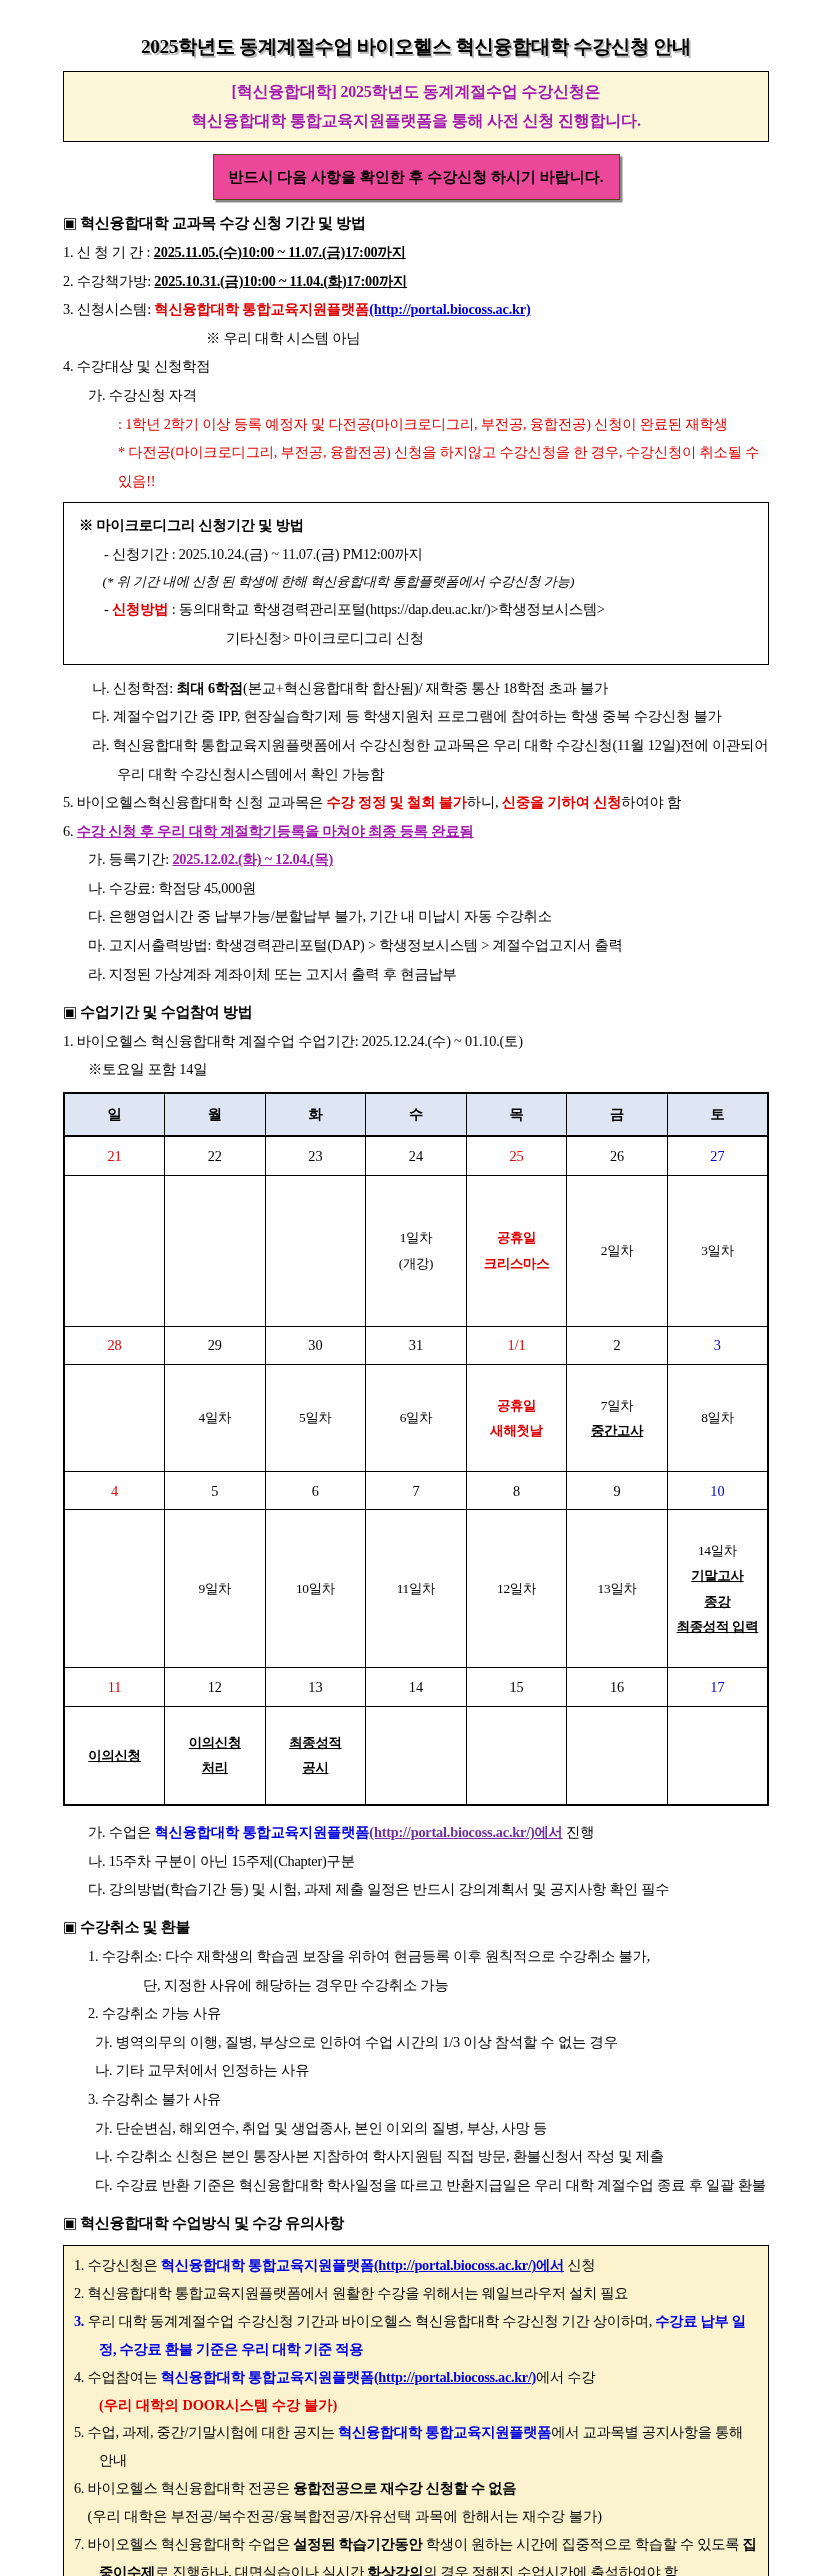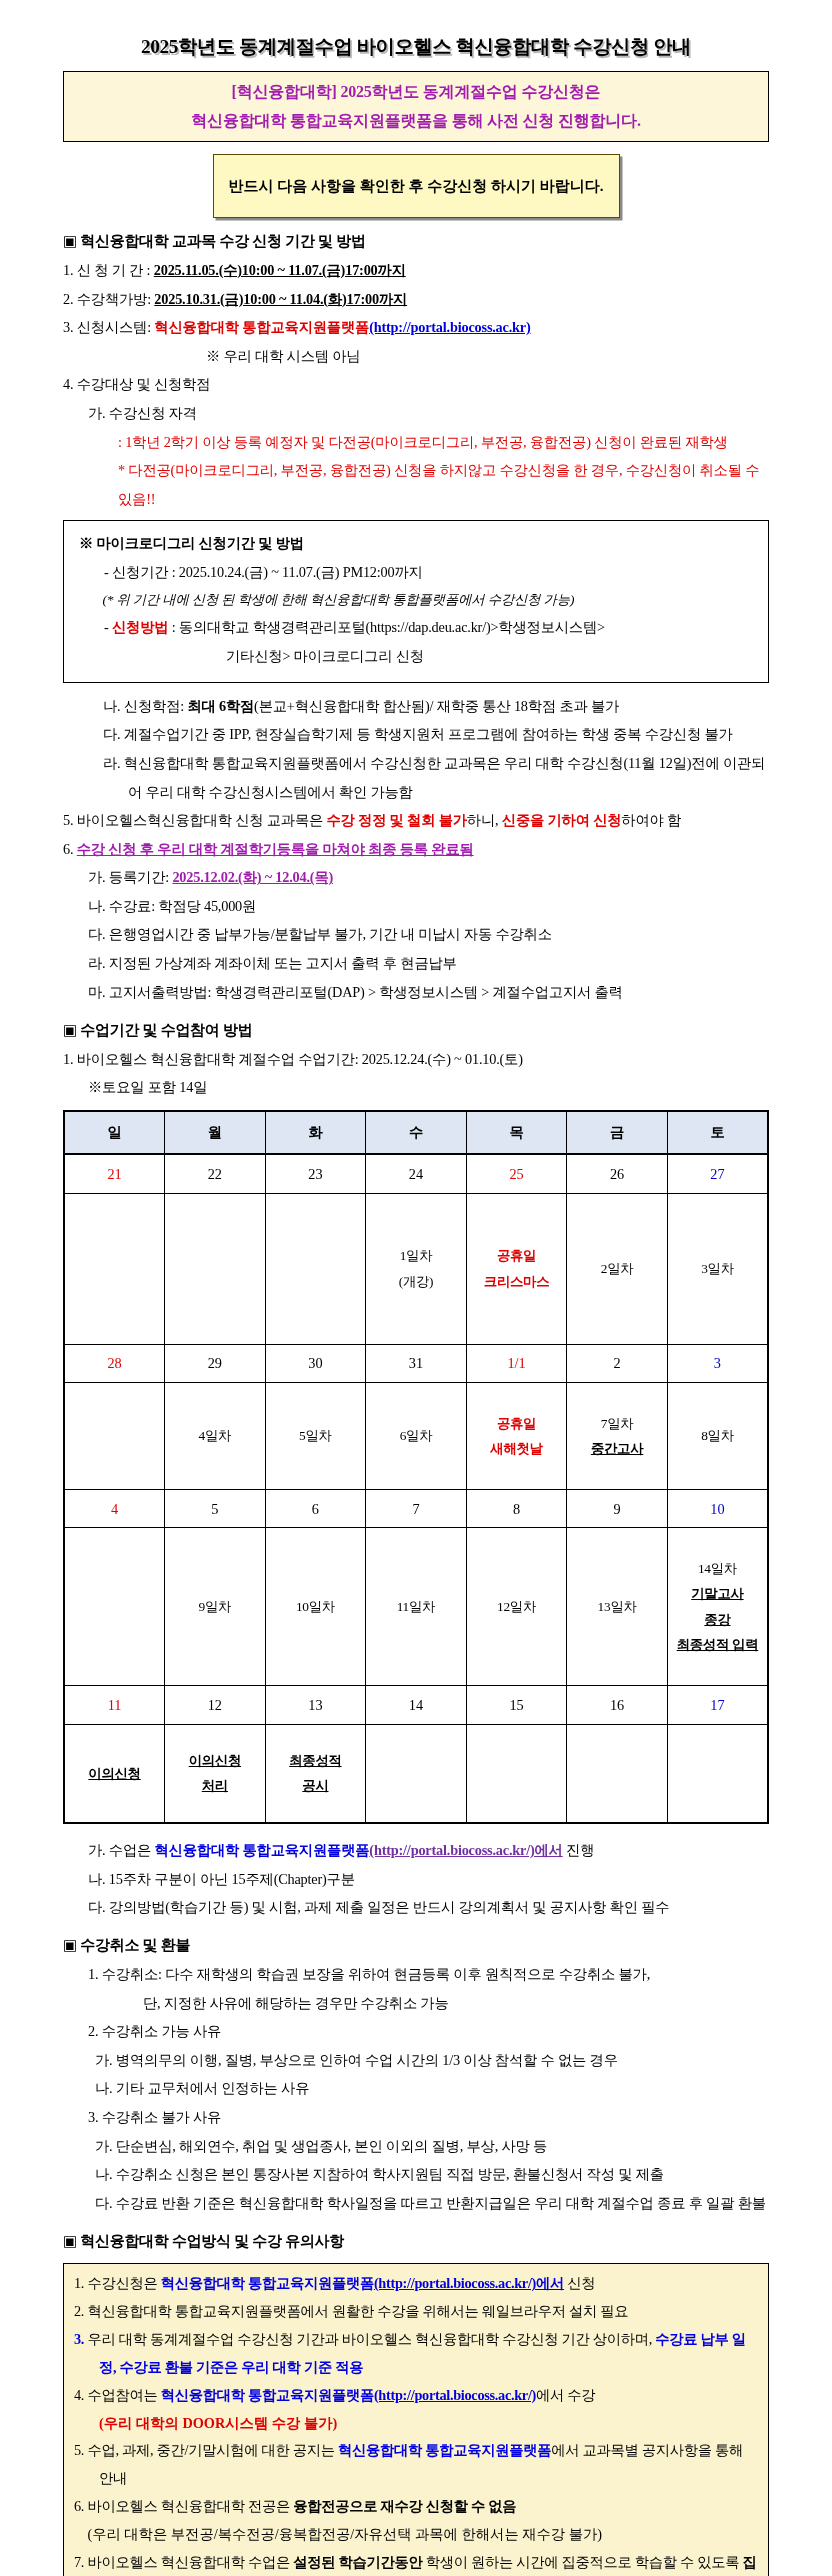--- a/index.html
+++ b/index.html
@@ -12,30 +12,30 @@
   .title{
     text-align:center;font-size:19.3px;font-weight:bold;line-height:1.3;
     text-shadow:1.7px 1.7px 0 #b9b9b9;margin-bottom:11.7px;letter-spacing:-0.4px;
   }
   .notice-box{
     border:1.7px solid #000;background:#fdf6d8;text-align:center;
     padding:5px 15px;color:#a21caf;font-weight:bold;font-size:16px;line-height:1.85;
   }
   .banner-wrap{text-align:center;margin:11.7px 0 8.4px 0;}
   .banner{
-    display:inline-block;background:#fef9c3;border:1.7px solid #5a4a00;
-    box-shadow:2.5px 2.5px 0 #8a8a8a;padding:16px 15px;font-weight:bold;font-size:15px;
+    display:inline-block;background:#ec4899;border:1.7px solid #5a4a00;
+    box-shadow:2.5px 2.5px 0 #8a8a8a;padding:7px 15px;font-weight:bold;font-size:15px;
   }
   .sec-heading{font-weight:bold;font-size:15px;margin-top:8.4px;letter-spacing:-0.3px;}
   .ln{letter-spacing:-0.2px;}
   .ml1{margin-left:25px;}
   .ml2{margin-left:55px;}
   .ml3{margin-left:143px;}
   .hang1{padding-left:23.5px;text-indent:-23.5px;}
-  .hang2{margin-left:40px;padding-left:25px;text-indent:-25px;}
+  .hang2{margin-left:29px;padding-left:25px;text-indent:-25px;}
   .red{color:#e00000;}
   .redbold{color:#e00000;font-weight:bold;}
   .bluebold{color:#0000e0;font-weight:bold;}
   .purple-link{color:#7030a0;text-decoration:underline;font-weight:bold;}
   .blue-link{color:#0000e0;text-decoration:underline;font-weight:bold;}
   .bold{font-weight:bold;}
   .u{text-decoration:underline;}
   .ubold{font-weight:bold;text-decoration:underline;}
   .red-u-bold{color:#a21caf;font-weight:bold;text-decoration:underline;}
   .micro-box{
@@ -119,22 +119,22 @@
     <span>5. 바이오헬스혁신융합대학 신청 교과목은 </span><span class="redbold">수강 정정 및 철회 불가</span><span>하니, </span><span class="redbold">신중을 기하여 신청</span><span>하여야 함</span>
   </div>
   <div class="ln hang1">
     <span>6. </span><span class="red-u-bold">수강 신청 후 우리 대학 계절학기등록을 마쳐야 최종 등록 완료됨</span>
   </div>
   <div class="ln ml1">
     <span>가. 등록기간: </span><span class="red-u-bold">2025.12.02.(화) ~ 12.04.(목)</span>
   </div>
   <div class="ln ml1">나. 수강료: 학점당 45,000원</div>
   <div class="ln ml1">다. 은행영업시간 중 납부가능/분할납부 불가, 기간 내 미납시 자동 수강취소</div>
+  <div class="ln ml1">마. 고지서출력방법: 학생경력관리포털(DAP) &gt; 학생정보시스템 &gt; 계절수업고지서 출력</div>
   <div class="ln ml1">라. 지정된 가상계좌 계좌이체 또는 고지서 출력 후 현금납부</div>
-  <div class="ln ml1">마. 고지서출력방법: 학생경력관리포털(DAP) &gt; 학생정보시스템 &gt; 계절수업고지서 출력</div>
 
   <div class="sec-heading">▣ 수업기간 및 수업참여 방법</div>
   <div class="ln">1. 바이오헬스 혁신융합대학 계절수업 수업기간: 2025.12.24.(수) ~ 01.10.(토)</div>
   <div class="ln ml1">※토요일 포함 14일</div>
 
   <table class="cal">
     <thead>
         <tr>
           <th>일</th>
           <th>월</th>

